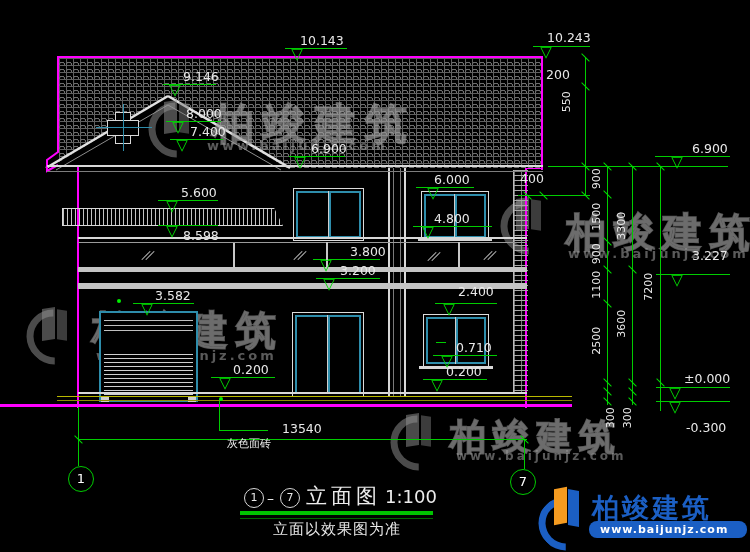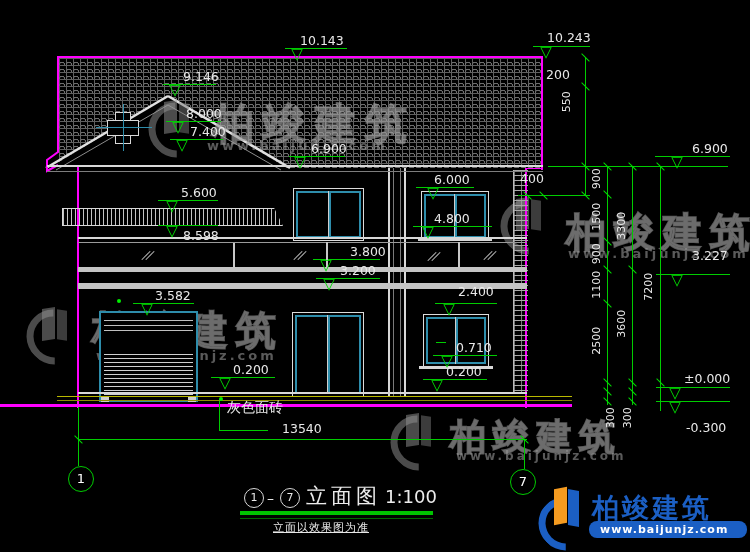--- a/index.html
+++ b/index.html
@@ -54,21 +54,21 @@
   
   .axc{position:absolute;z-index:5;width:24px;height:24px;border:1.5px solid #00cc00;border-radius:50%;
        color:#fff;font-size:13px;text-align:center;line-height:24px;}
   
   .tc{position:absolute;z-index:5;width:18px;height:18px;border:1px solid #d8d8d8;border-radius:50%;
       color:#e8e8e8;font-size:11px;text-align:center;line-height:18px;}
   #title-name{font-size:21px;letter-spacing:4px;color:#ececec;}
   #title-scale{font-size:18px;color:#ececec;}
   #title-bar{position:absolute;z-index:5;background:#00c400;height:4px;}
   #title-bar2{position:absolute;z-index:5;background:#006600;height:1px;}
-  #title-note{font-size:11px;color:#e8e8e8;letter-spacing:1px;text-decoration:underline;}
+  #title-note{font-size:15px;color:#e8e8e8;letter-spacing:1px;}
   
   .wm-big{position:absolute;font-weight:bold;color:rgba(150,150,150,.30);
      -webkit-text-stroke:1.5px rgba(160,160,160,.55);white-space:nowrap;}
   .wm-url{position:absolute;font-weight:bold;color:rgba(150,150,150,.60);letter-spacing:3px;font-size:13px;white-space:nowrap;}
   .wm-glyph{position:absolute;}
   .wm-glyph .cr{position:absolute;width:42px;height:40px;border:7px solid rgba(150,150,150,.5);
      border-radius:50%;border-top-color:transparent;border-right-color:transparent;transform:rotate(45deg);}
   .wm-glyph .b1{position:absolute;left:16px;top:-2px;width:13px;height:32px;background:rgba(150,150,150,.5);transform:skewY(-8deg);}
   .wm-glyph .b2{position:absolute;left:31px;top:0px;width:10px;height:30px;background:rgba(120,120,120,.5);transform:skewY(8deg);}
   
@@ -173,21 +173,21 @@
   <span class="t vt" style="left:569px;top:211px">1500</span>
   <span class="t vt" style="left:569px;top:248px">900</span>
   <span class="t vt" style="left:569px;top:279px">1100</span>
   <span class="t vt" style="left:569px;top:335px">2500</span>
   <span class="t vt" style="left:594px;top:220px">3300</span>
   <span class="t vt" style="left:594px;top:318px">3600</span>
   <span class="t vt" style="left:621px;top:281px">7200</span>
   <span class="t vt" style="left:583px;top:412px">300</span>
   <span class="t vt" style="left:600px;top:412px">300</span>
 
-  <span class="t" style="left:227px;top:400px;font-size:14px">灰色面砖</span>
+  <span class="t" style="left:227px;top:438px;font-size:11px">灰色面砖</span>
 
   <div class="tc" style="left:244px;top:488px"><span>1</span></div>
   <span class="t" style="left:267px;top:491px;font-size:14px">–</span>
   <div class="tc" style="left:280px;top:488px"><span>7</span></div>
   <span class="t" id="title-name" style="left:306px;top:485px">立面图</span>
   <span class="t" id="title-scale" style="left:385px;top:488px">1:100</span>
   <div id="title-bar" style="left:240px;top:511px;width:193px"></div>
   <div id="title-bar2" style="left:240px;top:518px;width:193px"></div>
   <span class="t" id="title-note" style="left:273px;top:522px">立面以效果图为准</span>
 

